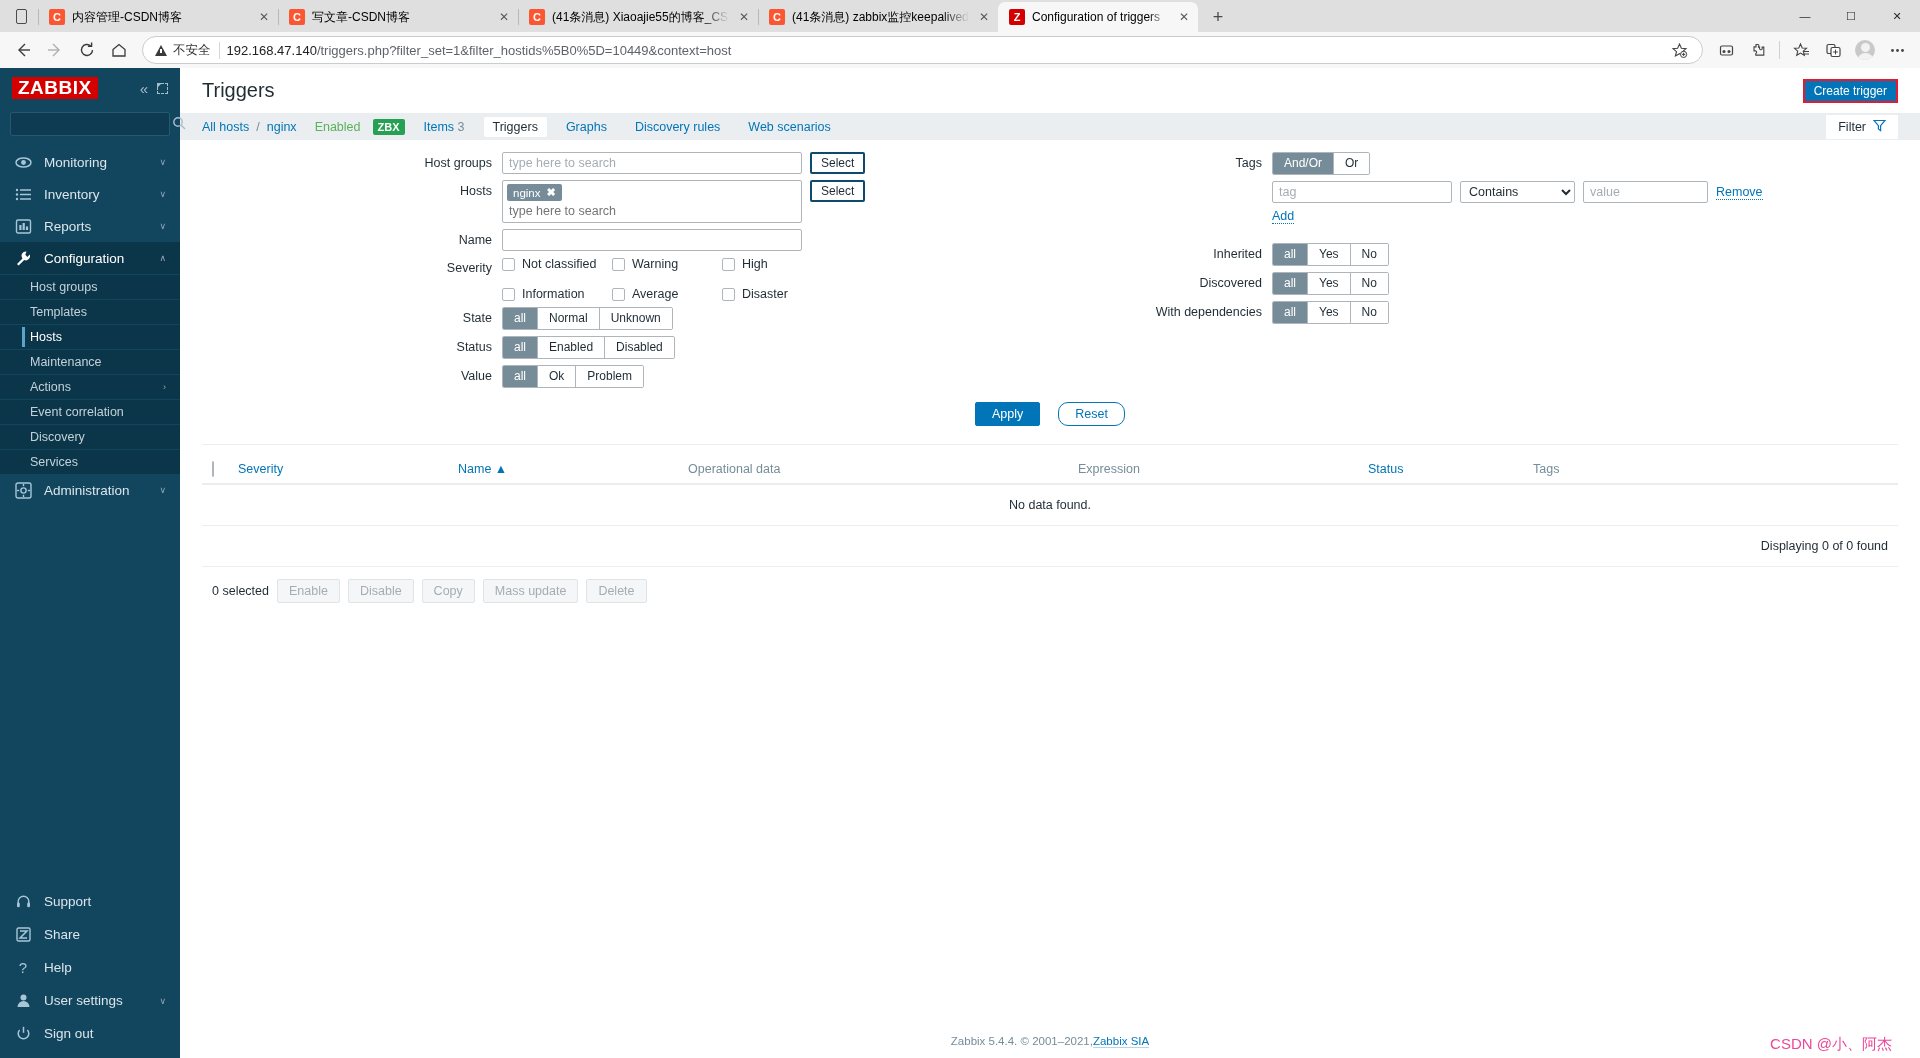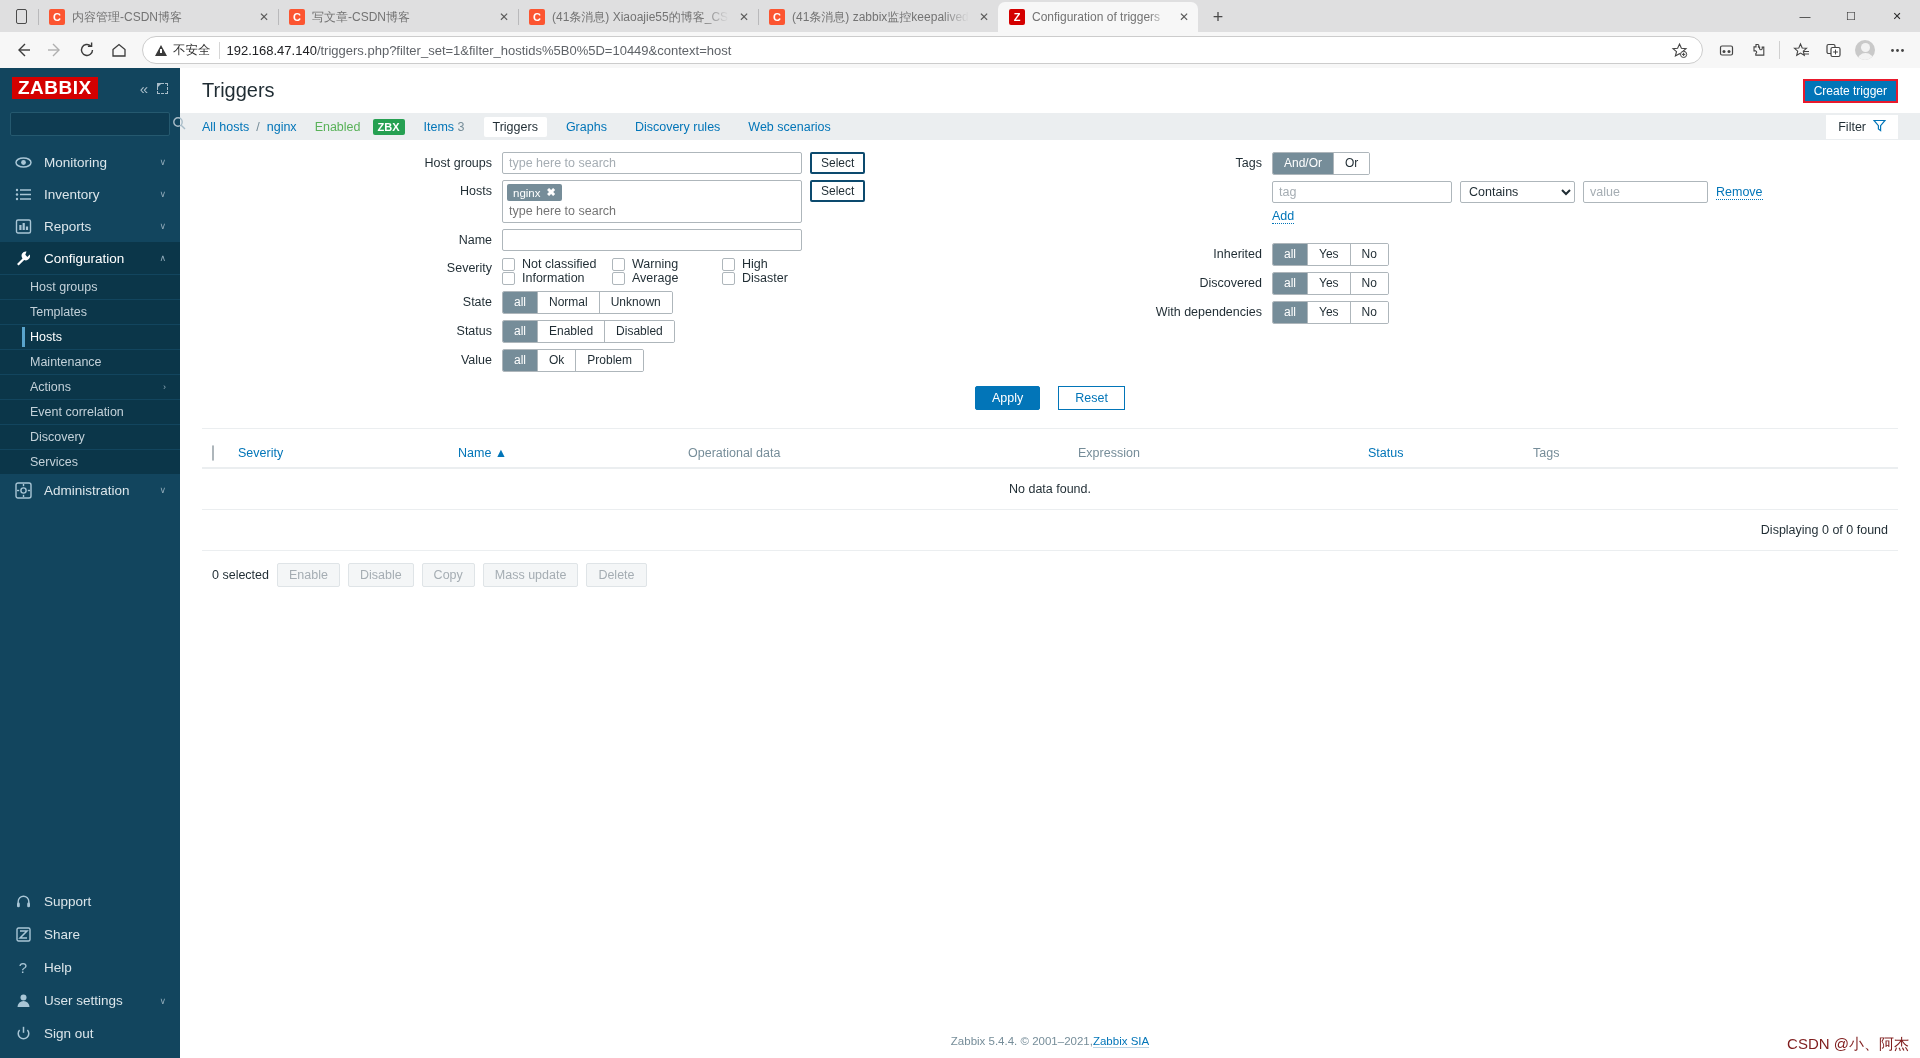--- a/index.html
+++ b/index.html
@@ -27,21 +27,21 @@
     content:""; position:absolute; left:0; top:7px; height:16px; width:1px; background:#b9b9bb;
   }
   .tab.inactive:first-of-type::before { background:#b9b9bb; }
   .tab.active { width:200px; background:#f7f7f7; }
   .favicon { width:16px; height:16px; border-radius:2px; flex:none;
      display:flex; align-items:center; justify-content:center;
      font-size:11px; font-weight:bold; color:#fff; }
   .favicon.csdn { background:#fc5531; }
   .favicon.zbx { background:#d40000; }
   .tab-title { flex:1; white-space:nowrap; overflow:hidden; text-overflow:clip;
-    font-size:12px; color:#737373; -webkit-mask-image:linear-gradient(to right,#000 85%,transparent); }
+    font-size:12px; color:#000000; -webkit-mask-image:linear-gradient(to right,#000 85%,transparent); }
   .tab-close { width:16px; height:16px; flex:none; display:flex; align-items:center; justify-content:center;
     font-size:12px; color:#5a5a5a; }
   .newtab { width:28px; height:28px; margin-left:6px; margin-bottom:1px;
     display:flex; align-items:center; justify-content:center; font-size:18px; color:#4a4a4a; font-weight:300; }
   .winbtns { position:absolute; right:0; top:0; display:flex; }
   .winbtn { width:46px; height:32px; display:flex; align-items:center; justify-content:center; font-size:11px; color:#2b2b2b; }
 
   .navbar { height:36px; background:#f7f7f7; display:flex; align-items:center; padding:0 8px; gap:2px; }
   .navicon { width:30px; height:30px; display:flex; align-items:center; justify-content:center;
     border-radius:4px; color:#4a4a4a; }
@@ -125,53 +125,53 @@
     font-family:inherit; font-size:12.5px; padding:0 6px; color:#1f2c33; outline:none;
   }
   input[type=text].txt::placeholder { color:#a5adb3; }
   .w300 { width:300px; }
   .multiselect { width:300px; height:auto; min-height:22px; padding:3px 4px; display:flex; flex-direction:column; gap:2px; }
   .ms-chip { background:#768d99; color:#fff; font-size:11.5px; border-radius:2px; padding:2px 6px; display:inline-flex; align-items:center; gap:6px; align-self:flex-start; }
   .ms-chip .x { font-size:11px; font-weight:bold; cursor:pointer; }
   .ms-input { border:0; outline:none; font-family:inherit; font-size:12.5px; color:#a5adb3; padding:1px 2px; background:transparent; width:100%; }
   .btn-select { height:22px; border:2px solid #0c4a6e; background:#fff; border-radius:2px; font-family:inherit; font-size:12px; padding:0 9px; color:#1f2c33; cursor:pointer; }
 
-  .sev-grid { display:grid; grid-template-columns:110px 110px 110px; row-gap:0; }
+  .sev-grid { display:grid; grid-template-columns:110px 110px 110px; row-gap:16px; }
   .ckwrap { display:flex; align-items:center; gap:7px; font-size:12.5px; }
   .ckbox { width:13px; height:13px; border:1px solid #aeb6bb; border-radius:2px; background:#fff; flex:none; }
 
   .radioset { display:inline-flex; border:1px solid #aeb6bb; border-radius:2px; overflow:hidden; }
   .radioset .seg { padding:3px 11px; font-size:12px; background:#fff; color:#1f2c33; border-left:1px solid #aeb6bb; cursor:pointer; line-height:15px; }
   .radioset .seg:first-child { border-left:0; }
   .radioset .seg.on { background:#768d99; color:#fff; }
 
   .tagrow { display:flex; align-items:center; gap:8px; }
   select.tagop { height:22px; width:115px; border:1px solid #aeb6bb; border-radius:2px; background:#fff;
     font-family:inherit; font-size:12.5px; color:#1f2c33; padding:0 4px; }
   .w180 { width:180px; }
   .w125 { width:125px; }
   .link-dotted { color:#0275b8; font-size:12.5px; border-bottom:1px dotted #0275b8; cursor:pointer; align-self:center;}
 
   .apply-row { display:flex; justify-content:center; gap:18px; padding-top:14px; }
   .btn-apply { background:#0275b8; color:#fff; border:1px solid #0275b8; border-radius:2px; padding:4px 16px; font-size:12.5px; font-family:inherit; cursor:pointer;}
-  .btn-reset { background:#fff; color:#0275b8; border:1px solid #0275b8; border-radius:0; padding:4px 16px; font-size:12.5px; font-family:inherit; cursor:pointer;}
+  .btn-reset { background:#fff; color:#0275b8; border:1px solid #0275b8; border-radius:10px; padding:4px 16px; font-size:12.5px; font-family:inherit; cursor:pointer;}
 
   .list-wrap { padding:10px 0 0; }
   table.list { width:100%; border-collapse:collapse; font-size:12.5px; }
   table.list th { text-align:left; font-weight:normal; color:#768d99; padding:7px 10px; border-bottom:2px solid #ebeef0; }
   table.list th.sortable { color:#0275b8; cursor:pointer; }
   table.list td { padding:13px 10px; color:#1f2c33; border-bottom:1px solid #ebeef0; }
   .nodata { text-align:center; color:#1f2c33; }
   .displaying { text-align:right; color:#768d99; padding:8px 14px 8px 10px; }
   .footer-actions { display:flex; align-items:center; gap:8px; padding:12px 10px; font-size:12.5px; color:#1f2c33; }
   .btn-dis { background:#f4f6f7; color:#a5adb3; border:1px solid #dfe4e7; border-radius:2px; padding:4px 11px; font-size:12.5px; font-family:inherit; }
   .page-body { flex:1; padding:0 22px; overflow:hidden; }
   .app-footer { height:34px; display:flex; align-items:center; justify-content:center; font-size:11.5px; color:#768d99; position:relative;}
   .app-footer a { color:#0275b8; text-decoration:none; border-bottom:1px solid #b9d4e4;}
-  .watermark { position:absolute; right:11px; bottom:4px; font-size:15px; color:#7f1d1d;text-align:right; }
+  .watermark { position:absolute; right:28px; bottom:4px; font-size:15px; color:#ec4899;text-align:right; }
 </style>
 </head>
 <body>
 
 <div class="browser">
   <div class="tabstrip">
     <div class="tab-sys-icon">
         <div class="glyph"></div>
       </div>
 

